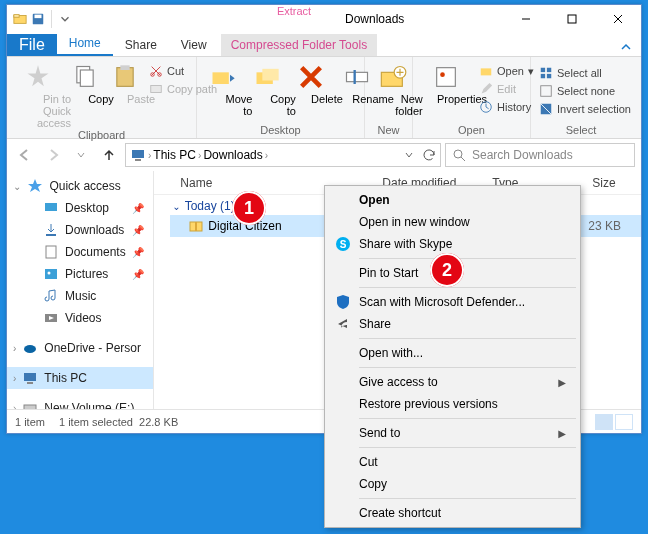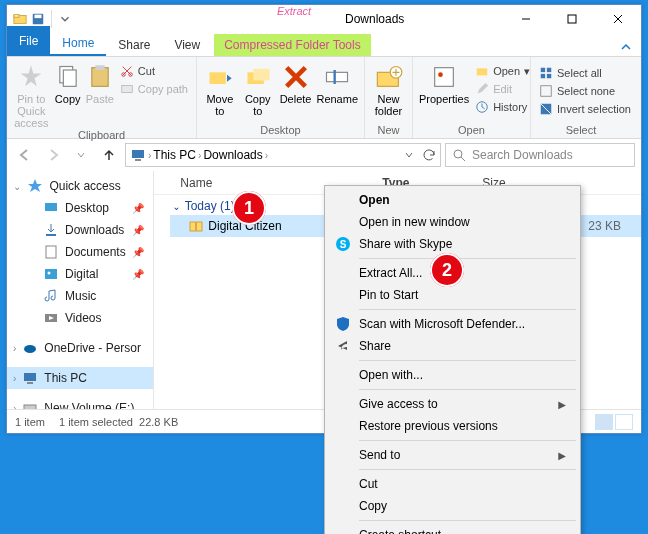--- a/index.html
+++ b/index.html
@@ -4,39 +4,39 @@
 <style>
   * { box-sizing: border-box; margin: 0; padding: 0; font-family: "Segoe UI", Arial, sans-serif; }
   body { background: #1f8be0; width: 648px; height: 534px; position: relative; overflow: hidden; font-size: 12px; }
   .window { position: absolute; left: 6px; top: 4px; width: 636px; height: 430px; background: #fff; border: 1px solid #5a8acb; box-shadow: 0 0 4px rgba(0,0,0,.2); display: flex; flex-direction: column; }
   
   .titlebar { height: 28px; background: #fff; display: flex; align-items: center; }
   .qat { display: flex; align-items: center; gap: 4px; padding-left: 6px; }
   .qat .ico { width: 14px; height: 14px; }
   .qat .divider { width: 1px; height: 18px; background: #ddd; margin: 0 2px; }
   .title-text { flex: 0 0 auto; margin-left: 6px; font-size: 12px; color: #000; }
-  .tool-tab-area { flex: 0 0 auto; margin-left: 40px; text-align: center; font-style: italic; }
+  .tool-tab-area { flex: 0 0 auto; margin-left: 40px; text-align: center; }
   .tool-tab-header { font-size: 11px; color: #e85ca0; }
   .winbtns { margin-left: auto; display: flex; }
   .winbtn { width: 46px; height: 28px; display: flex; align-items: center; justify-content: center; color: #333; }
   
   .menutabs { height: 24px; display: flex; align-items: flex-end; border-bottom: 1px solid #d9d9d9; }
-  .filetab { background: #1979ca; color: #fff; padding: 8px 12px; font-size: 12px; }
+  .filetab { background: #1979ca; color: #fff; padding: 2px 12px; font-size: 16px; }
   .mtab { padding: 4px 12px; font-size: 12px; color: #333; }
   .mtab.active { color: #1979ca; border-bottom: 2px solid #1979ca; }
-  .tooltab { padding: 4px 10px; font-size: 12px; background: #bef264; color: #d54a90; margin-left: 2px; }
+  .tooltab { padding: 4px 10px; font-size: 12px; background: #e5e5e5; color: #d54a90; margin-left: 2px; }
   .ribbon-collapse { margin-left: auto; padding: 4px 10px; color: #666; }
   
   .ribbon { height: 82px; background: #f5f6f7; border-bottom: 1px solid #d9d9d9; display: flex; }
   .rgroup { border-right: 1px solid #e3e3e3; padding: 2px 6px 0 6px; display: flex; flex-direction: column; }
   .rgroup .row { display: flex; gap: 4px; flex: 1; align-items: flex-start; }
   .rgroup .lbl { text-align: center; font-size: 11px; color: #666; padding-bottom: 2px; }
   .rbtn-lg { display: flex; flex-direction: column; align-items: center; width: 50px; padding-top: 4px; gap: 2px; }
   .rbtn-lg .ic { width: 28px; height: 28px; }
-  .rbtn-lg .tx { font-size: 11px; text-align: center; line-height: 1.1; }
+  .rbtn-lg .tx { font-size: 11px; text-align: right; line-height: 1.1; margin-left: 32px; }
   .rbtn-sm { display: flex; align-items: center; gap: 4px; font-size: 11px; color: #444; padding: 1px 2px; white-space: nowrap; }
   .rbtn-sm .ic { width: 14px; height: 14px; }
   .smallstack { display: flex; flex-direction: column; gap: 2px; padding-top: 4px; }
   .dim { color: #b0b0b0; }
   
   .addrrow { height: 32px; display: flex; align-items: center; padding: 0 6px; gap: 4px; }
   .navbtn { width: 24px; height: 24px; border-radius: 2px; display:flex;align-items:center;justify-content:center;color:#999; }
   .navbtn.enabled { color:#333; }
   .breadcrumb { flex: 1; height: 24px; border: 1px solid #ccc; display: flex; align-items: center; padding: 0 4px; gap: 2px; font-size: 12px; }
   .breadcrumb .sep { color: #888; font-size: 10px; }
@@ -45,21 +45,21 @@
   .body { flex: 1; display: flex; min-height: 0; }
   .nav { width: 158px; border-right: 1px solid #e6e6e6; overflow: hidden; padding-top: 4px; }
   .navitem { display: flex; align-items: center; gap: 6px; height: 22px; padding-left: 36px; font-size: 12px; color: #222; }
   .navitem.root { padding-left: 6px; }
   .navitem.sel { background: #cce8ff; }
   .navitem .ic { width: 16px; height: 16px; flex-shrink:0; }
   .navsection { margin-bottom: 8px; }
   .content { flex: 1; display: flex; flex-direction: column; }
   .colhead { height: 24px; display: flex; align-items: center; border-bottom: 1px solid #eee; font-size: 12px; color: #444; }
   .colhead div { padding-left: 8px; }
-  .col-name { width: 202px; } .col-date{ width:110px;} .col-type{width:100px;font-weight:bold;} .col-size{flex:1;}
+  .col-name { width: 202px; } .col-date{ width:110px;} .col-type{width:100px;} .col-size{flex:1;}
   .group { padding: 4px 0 2px 18px; color: #18459d; font-size: 12px; display:flex;align-items:center;gap:4px;}
   .filerow { height: 22px; display: flex; align-items: center; margin-left: 16px; background: #cce8ff; }
   .filerow .cell { font-size: 12px; padding-left: 18px; overflow:hidden; white-space:nowrap; }
   .filerow .c-name { width: 190px; display:flex;align-items:center;gap:4px;} 
   .filerow .c-date{width:110px;color:#666;} .filerow .c-type{width:100px;color:#666;} .filerow .c-size{flex:1;text-align:right;padding-right:20px;color:#666;}
   
   .status { height: 24px; border-top: 1px solid #e3e3e3; display: flex; align-items: center; font-size: 11px; color: #555; padding: 0 8px; gap: 14px; }
   .status .viewicons { margin-left:auto; display:flex; gap:2px;}
   .status .vicon{width:18px;height:16px;border:1px solid #cfe3f7;}
   .status .vicon.active{background:#cfe3f7;}
@@ -417,21 +417,21 @@
             <span>Documents</span>
             <span style="margin-left:auto;margin-right:8px;color:#888;font-size:10px;">📌</span>
           </div>
         <div class="navitem">
             <span class="ic">
               <svg viewBox="0 0 16 16">
                 <rect x="2" y="3" width="12" height="10" fill="#3ca0d8"></rect>
                 <circle cx="6" cy="7" r="1.5" fill="#fff"></circle>
               </svg>
             </span>
-            <span>Digital</span>
+            <span>Pictures</span>
             <span style="margin-left:auto;margin-right:8px;color:#888;font-size:10px;">📌</span>
           </div>
         <div class="navitem">
             <span class="ic">
               <svg viewBox="0 0 16 16">
                 <path d="M6 3v8a2 2 0 11-2-2" stroke="#3c78b4" fill="none"></path>
                 <path d="M6 3l6-1v8a2 2 0 11-2-2" stroke="#3c78b4" fill="none"></path>
               </svg>
             </span>
             <span>Music</span>
@@ -479,20 +479,21 @@
             </span>
             <span>New Volume (E:)</span>
           </div>
       </div>
 
     </div>
     <div class="content">
       <div class="colhead">
         <div style="width:18px;"></div>
         <div class="col-name">Name</div>
+        <div class="col-date">Date modified</div>
         <div class="col-type">Type</div>
         <div class="col-size">Size</div>
       </div>
       <div class="group">
           <span style="font-size:10px;">⌄</span>
           <span>Today (1)</span>
         </div>
       <div class="filerow">
         <div class="cell c-name">
             <span class="ic">
@@ -526,21 +527,20 @@
   <div class="item">
       <span class="ic">
         <svg viewBox="0 0 16 16">
           <circle cx="8" cy="8" r="7" fill="#00aff0"></circle>
           <text x="8" y="12" text-anchor="middle" fill="#fff" font-size="10" font-weight="bold">S</text>
         </svg>
       </span>
       <span>Share with Skype</span>
     </div>
   <div class="sep"></div>
-  <div class="item">Extract All...</div>
   <div class="item">Pin to Start</div>
   <div class="sep"></div>
   <div class="item">
       <span class="ic">
         <svg viewBox="0 0 16 16">
           <path d="M8 1l6 2v5c0 4-3 6-6 7-3-1-6-3-6-7V3z" fill="#1e6fc1"></path>
         </svg>
       </span>
       <span>Scan with Microsoft Defender...</span>
     </div>

